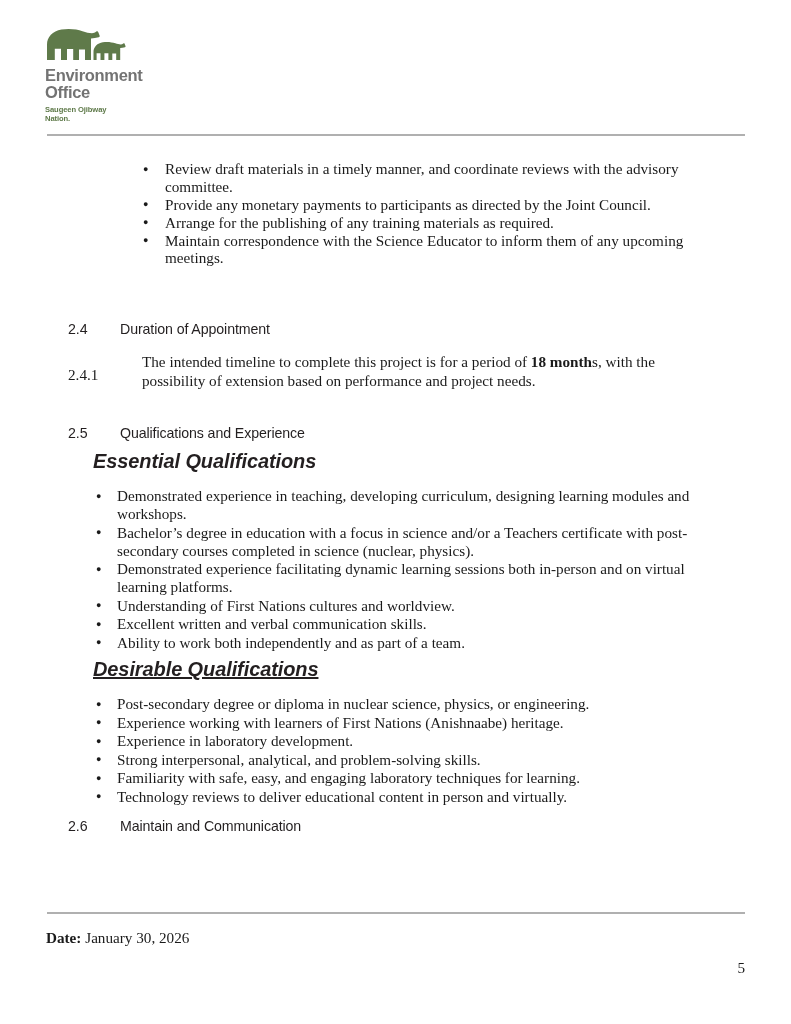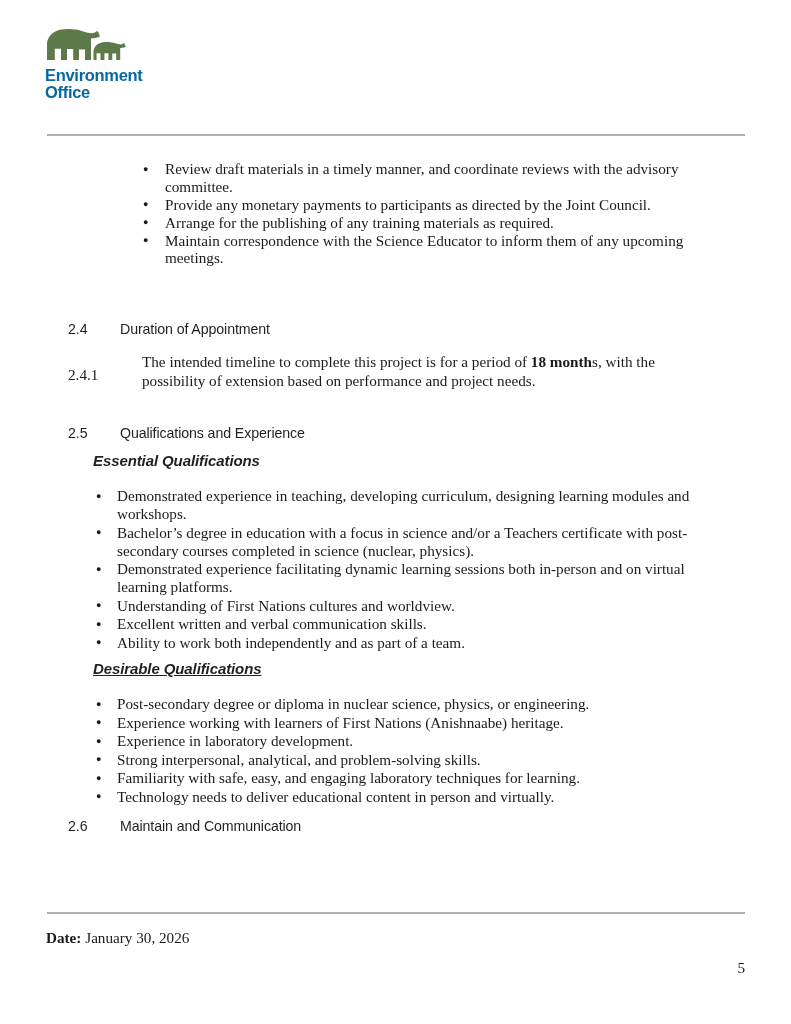--- a/index.html
+++ b/index.html
@@ -26,21 +26,21 @@
   }
   .logo-mark {
     display: block;
     width: 98px;
     height: 36px;
   }
   .logo-wordmark {
     margin-top: 5px;
     font-family: "Liberation Sans", sans-serif;
     font-weight: bold;
-    color: #0369a1;
+    color: #737373;
     font-size: 16.5px;
     line-height: 16.5px;
     letter-spacing: -0.3px;
   }
   .logo-wordmark .l2 { display: block; }
   .logo-sub {
     margin-top: 5px;
     font-family: "Liberation Sans", sans-serif;
     font-weight: bold;
     color: #5f7a4a;
@@ -134,21 +134,21 @@
   }
   #heading-24 { left: 68px; top: 321px; }
   #heading-25 { left: 68px; top: 425px; }
   #heading-26 { left: 68px; top: 818px; }
 
   .sub-heading {
     position: absolute;
     font-family: "Liberation Sans", sans-serif;
     font-weight: bold;
     font-style: italic;
-    font-size: 15px;
+    font-size: 20px;
     line-height: 16px;
     color: #231f20;
     letter-spacing: -0.1px;
     white-space: nowrap;
   }
   #subheading-essential { left: 93px; top: 453px; }
   #subheading-desirable { left: 93px; top: 661px; text-decoration: underline; }
 
   
   .clause {
@@ -212,20 +212,24 @@
                  C76.7,18.5 77.5,18.2 78.3,17.6 C78.8,17.2 79.4,17.3 79.6,17.8
                  L80.5,20.1 C80.7,20.6 80.5,21.1 80.0,21.3 C78.3,21.7 76.8,22.0 75.2,22.1
                  L75.2,34 L71.2,34 L71.2,27.6 L67.3,27.6 L67.3,34 L63.4,34
                  L63.4,27.3 L59.4,27.3 L59.4,34 L55.5,34 L55.5,27.2 L51.6,27.2 L51.6,34 Z"></path>
       </g>
     </svg>
     <div class="logo-wordmark">
       <span>Environment</span>
       <span class="l2">Office</span>
     </div>
+    <div class="logo-sub">
+      <span>Saugeen Ojibway</span>
+      <span class="s2">Nation.</span>
+    </div>
   </div>
 
   <div class="rule rule-header"></div>
 
   <ul class="list-deep" id="responsibilities-list">
     <li>Review draft materials in a timely manner, and coordinate reviews with the advisory committee.</li>
     <li>Provide any monetary payments to participants as directed by the Joint Council.</li>
     <li>Arrange for the publishing of any training materials as required.</li>
     <li>Maintain correspondence with the Science Educator to inform them of any upcoming meetings.</li>
   </ul>
@@ -255,21 +259,21 @@
   </ul>
 
   <div class="sub-heading" id="subheading-desirable">Desirable Qualifications</div>
 
   <ul class="list-shallow" id="desirable-list">
     <li>Post-secondary degree or diploma in nuclear science, physics, or engineering.</li>
     <li>Experience working with learners of First Nations (Anishnaabe) heritage.</li>
     <li>Experience in laboratory development.</li>
     <li>Strong interpersonal, analytical, and problem-solving skills.</li>
     <li>Familiarity with safe, easy, and engaging laboratory techniques for learning.</li>
-    <li>Technology needs to deliver educational content in person and virtually.</li>
+    <li>Technology reviews to deliver educational content in person and virtually.</li>
   </ul>
 
   <div class="sec-heading" id="heading-26">
     <span class="num">2.6</span><span>Maintain and Communication</span>
   </div>
 
   <div class="rule rule-footer"></div>
 
   <div class="footer-date">
     <span class="dlabel">Date:</span>

